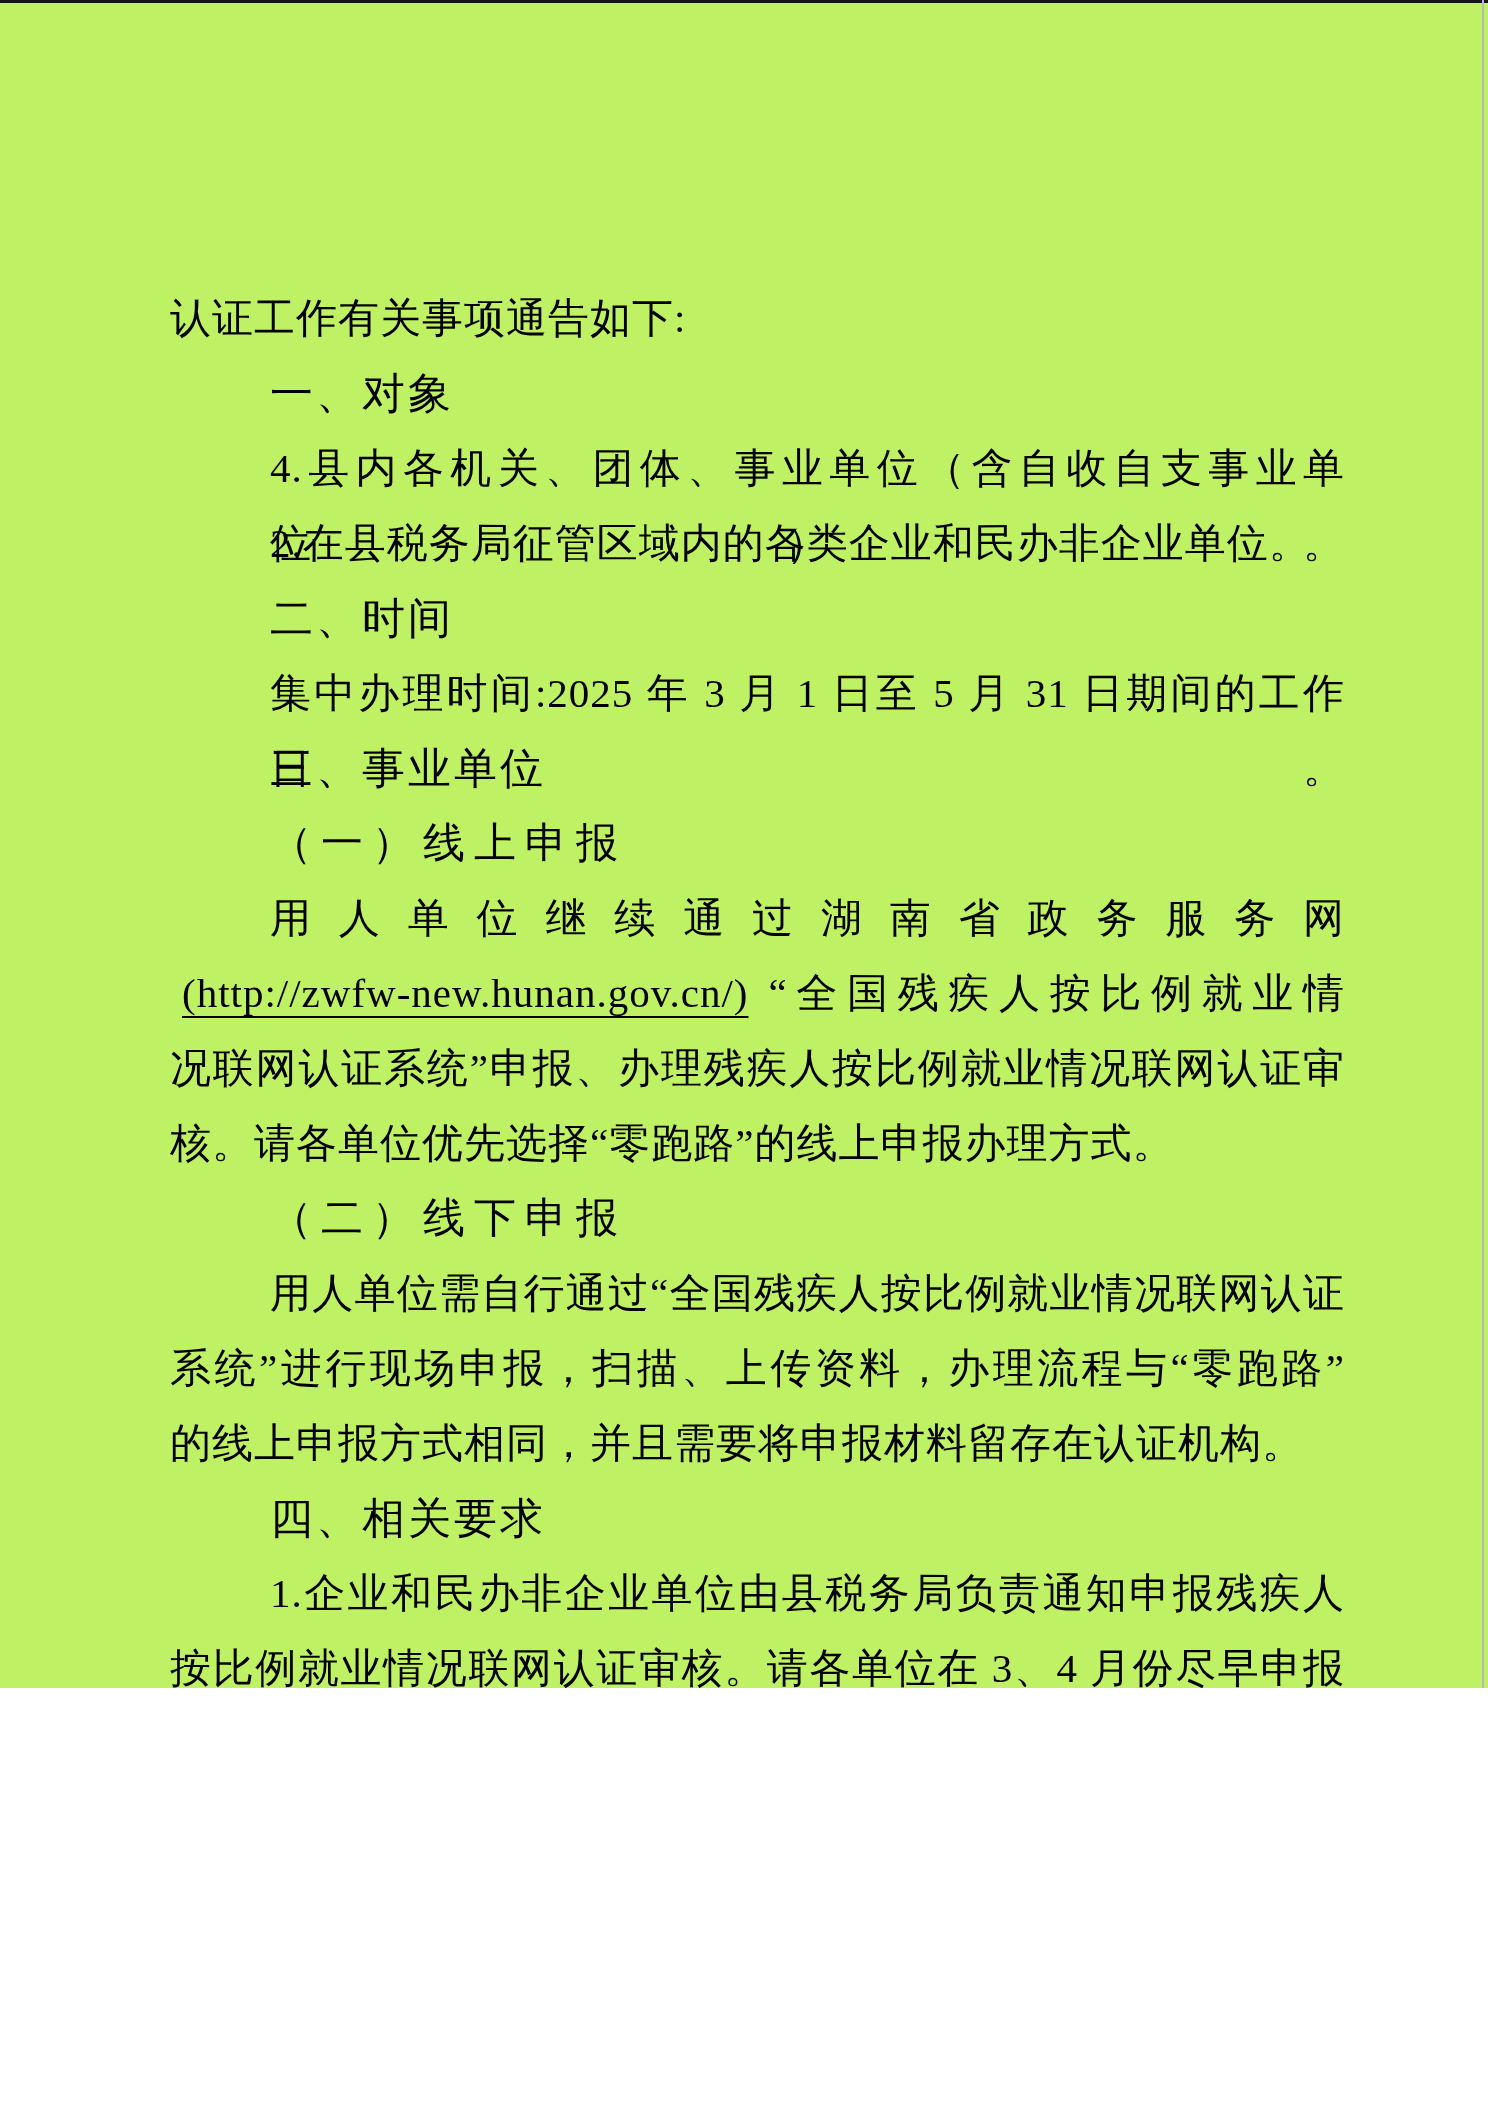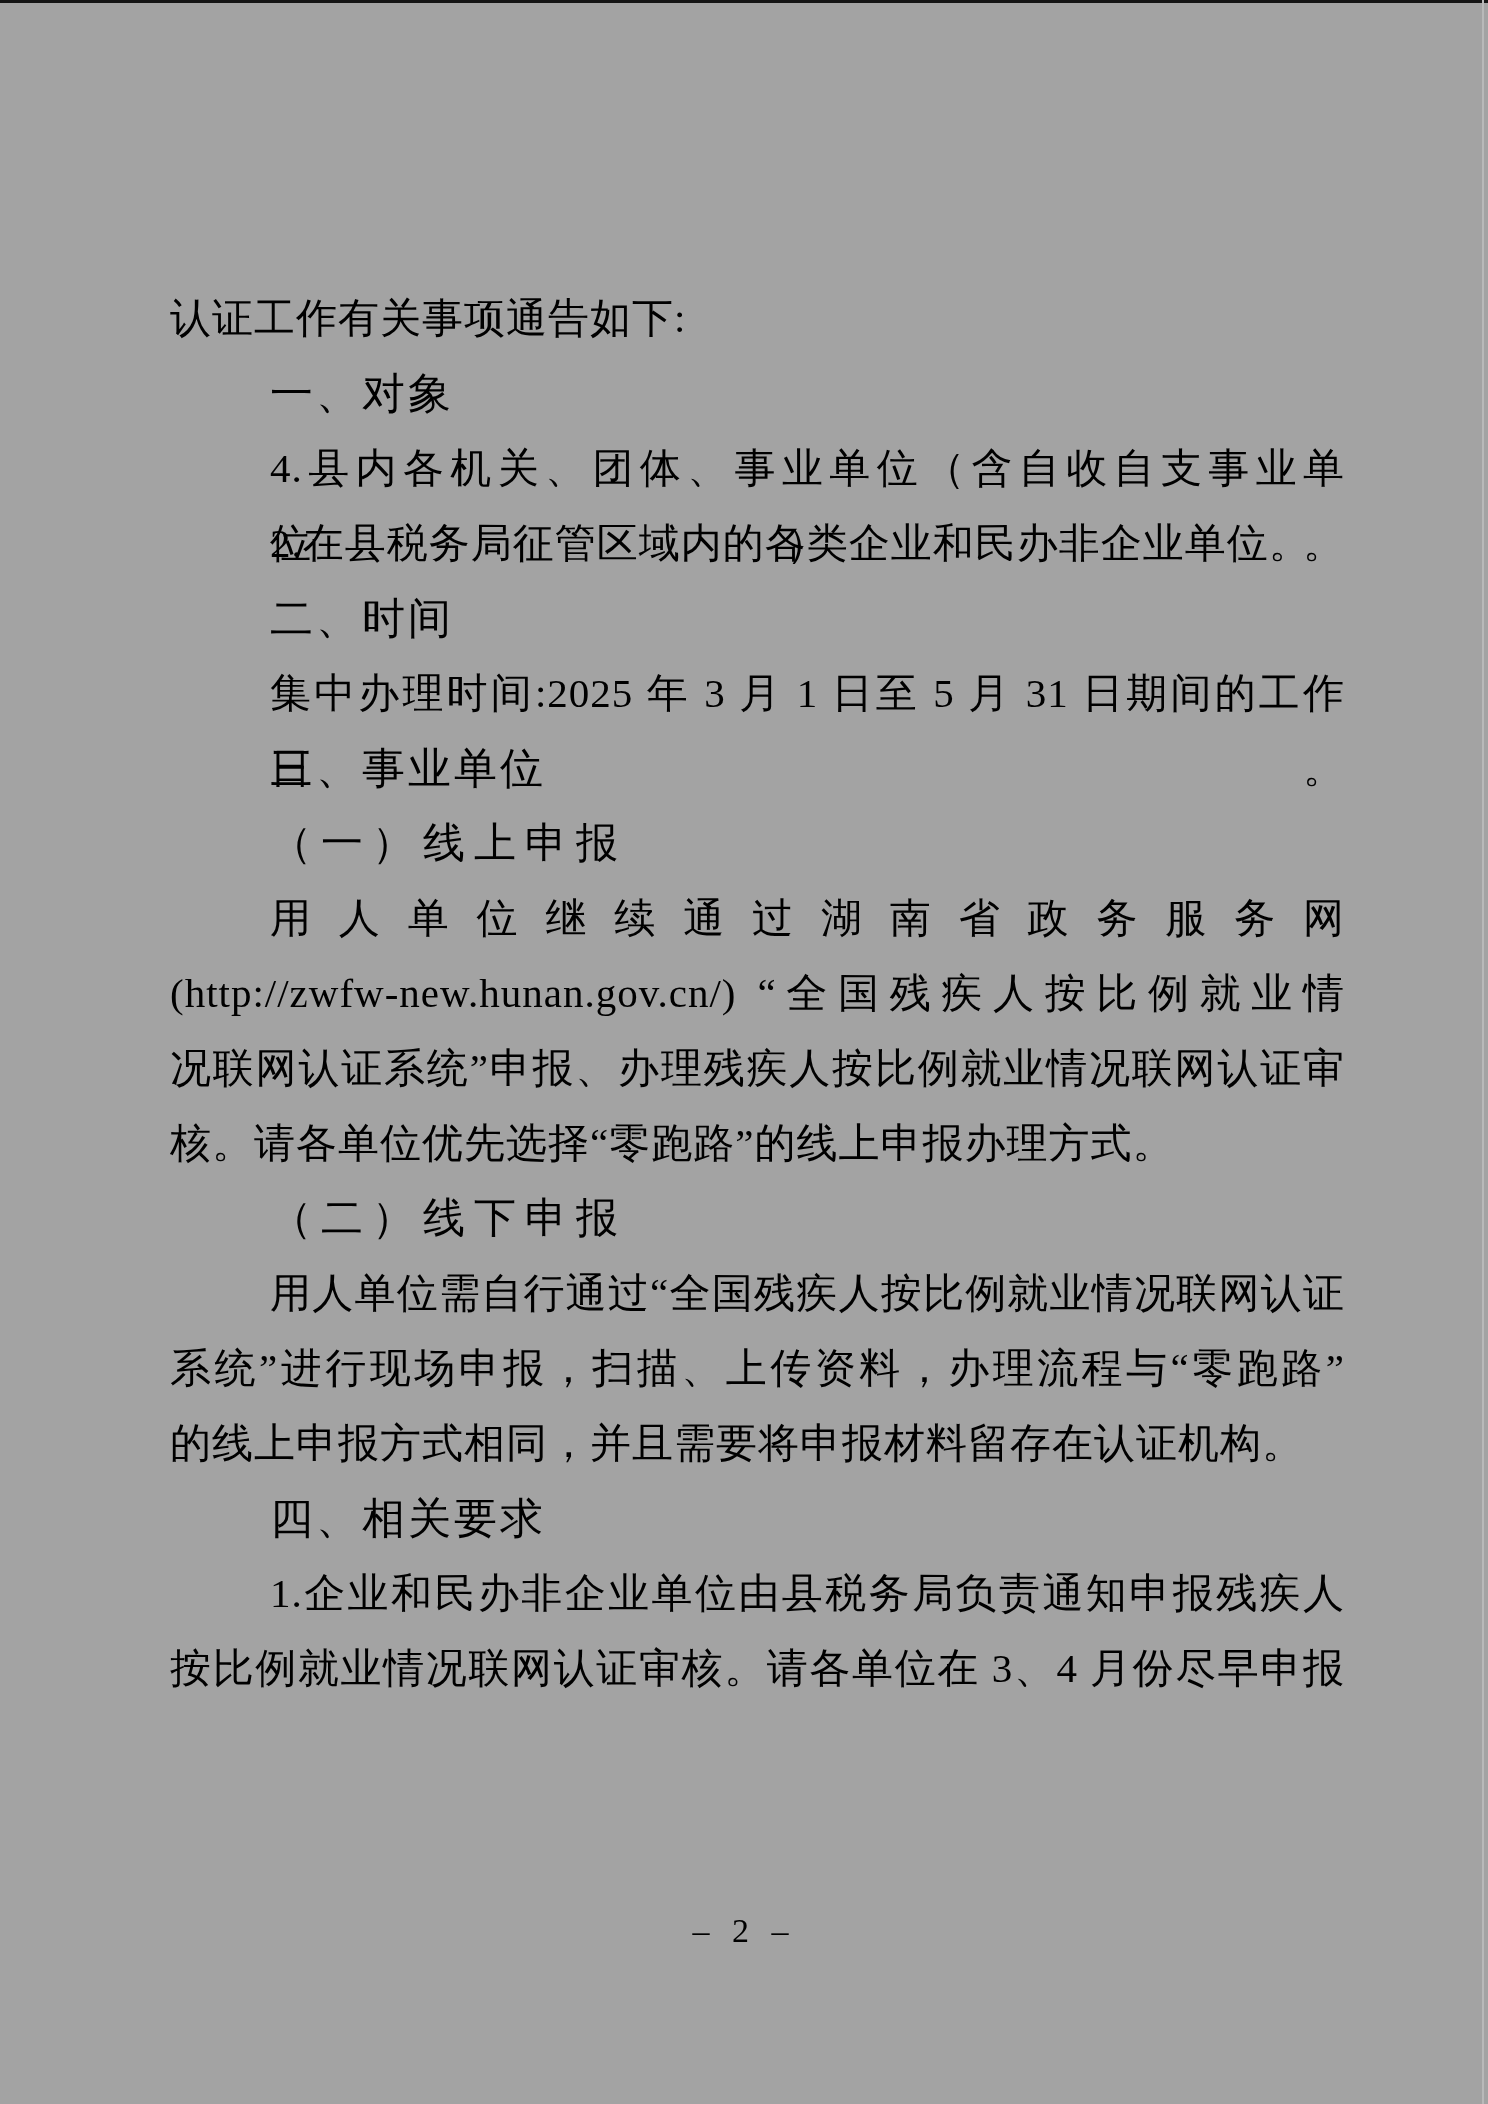--- a/index.html
+++ b/index.html
@@ -1,21 +1,21 @@
 <!DOCTYPE html>
 <html lang="zh"><head>
 <meta charset="utf-8">
 <title>Document Page</title>
 <style>
   html, body { margin: 0; padding: 0; background: #ffffff; }
   .page {
     position: relative;
     width: 1488px;
-    height: 2104px;
-    background: #a3a3a3;
+    height: 1688px;
+    background: #bef264;
     overflow: hidden;
     color: #000;
     font-family: "Liberation Serif", "DejaVu Serif", serif;
   }
   .top-edge {
     position: absolute;
     top: 0; left: 0;
     width: 100%; height: 3px;
     background: #151515;
   }
@@ -52,22 +52,24 @@
     letter-spacing: 3px;
     margin: 0;
   }
   .h3 {
     font-weight: 400;
     font-size: 42px;
     letter-spacing: 9px;
     margin: 0;
   }
   .url {
+    text-decoration: underline;
     text-underline-offset: 9px;
     text-decoration-thickness: 2px;
+    margin-left: 12px;
   }
   .pagefoot {
     position: absolute;
     left: 0;
     top: 1893px;
     width: 100%;
     height: 75px;
     line-height: 75px;
     text-align: center;
     font-size: 34px;

